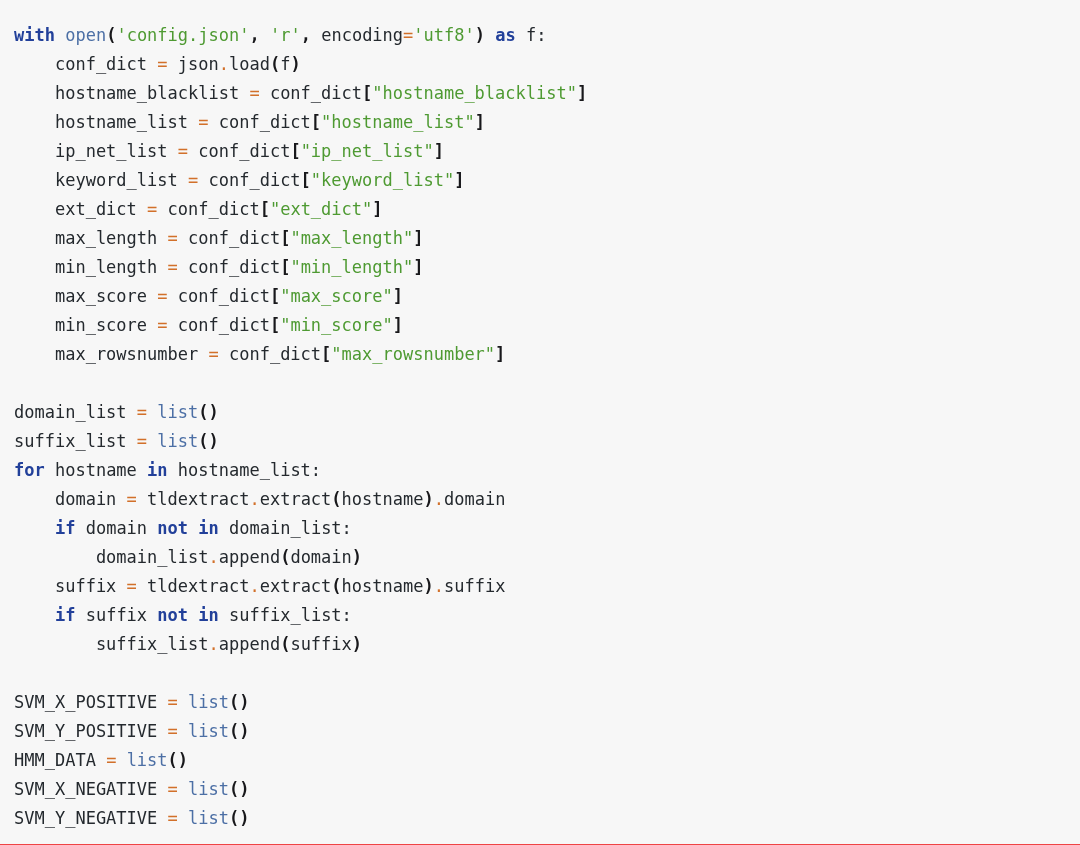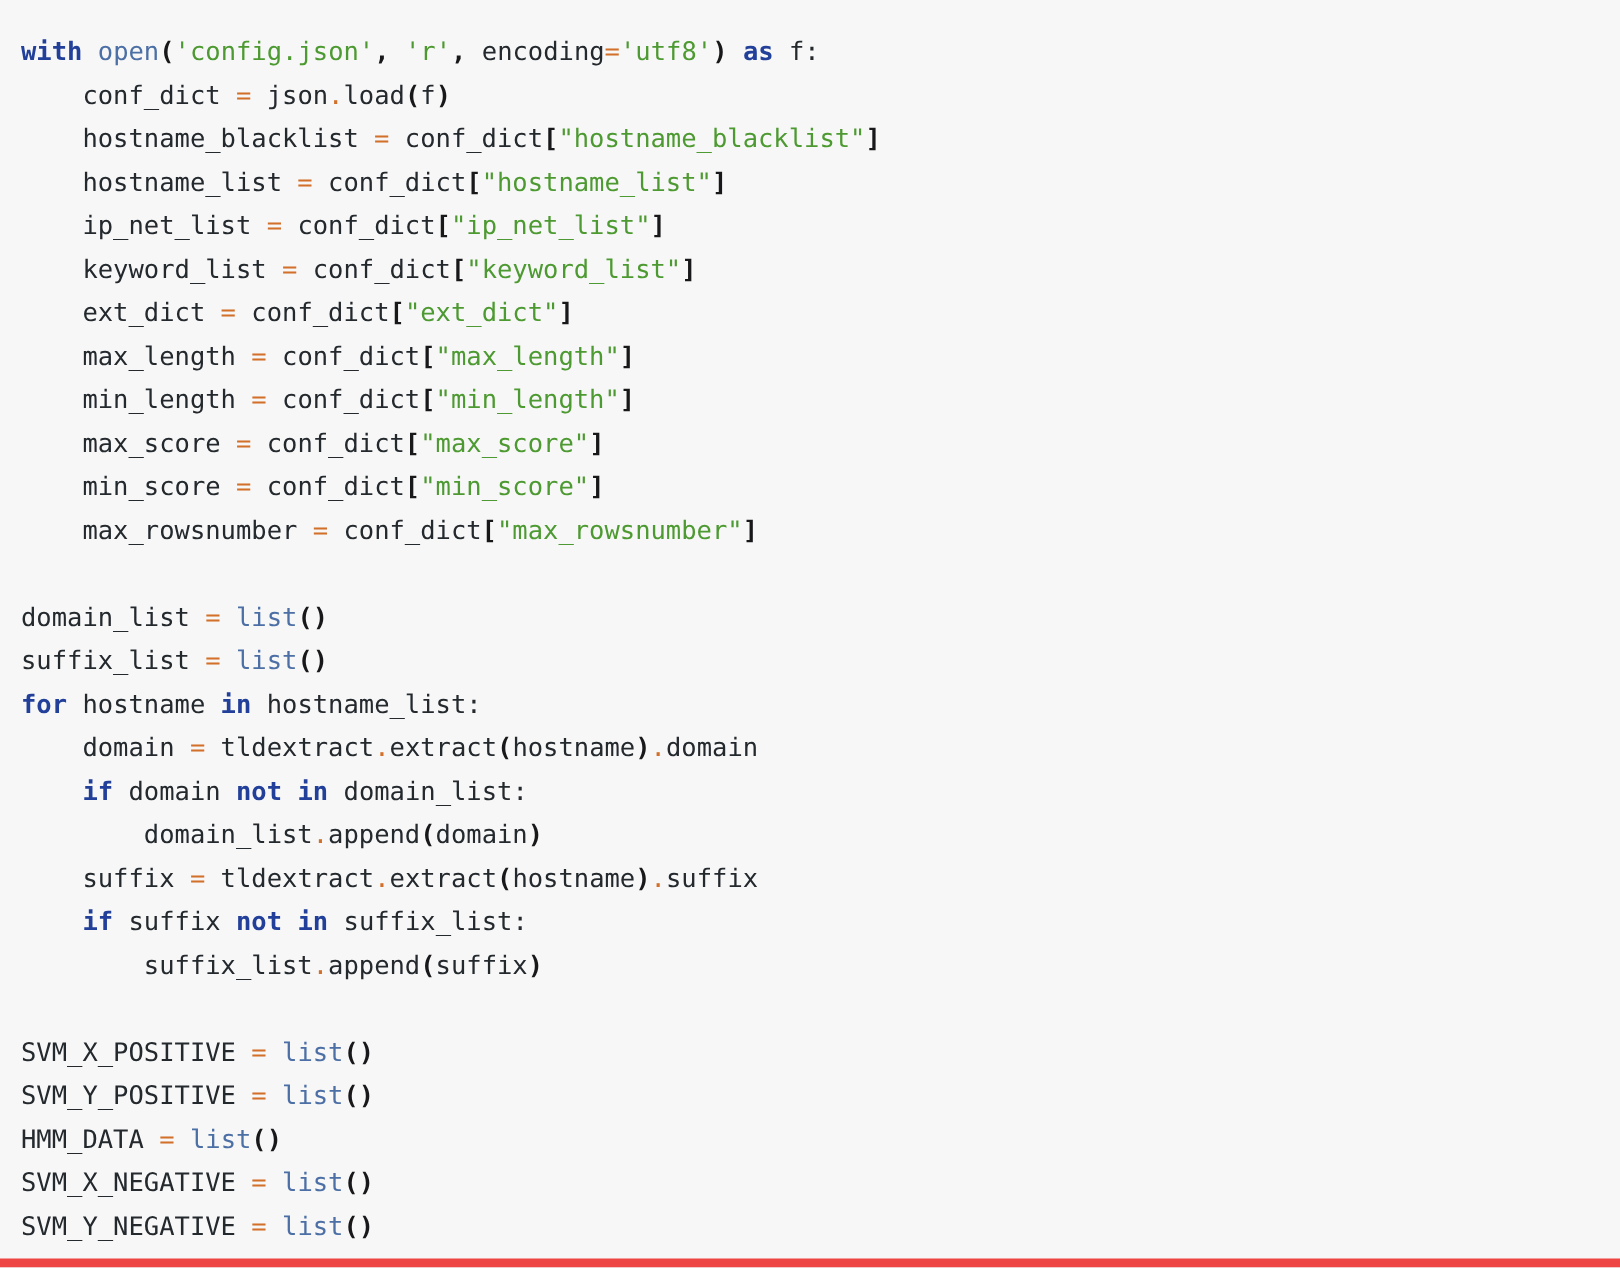--- a/index.html
+++ b/index.html
@@ -5,21 +5,21 @@
   html, body {
     margin: 0;
     padding: 0;
     background: #f6f6f6;
   }
   #screenshot {
     position: relative;
     width: 1080px;
     height: 845px;
     background: #f7f7f7;
-    border-bottom: 6px solid #ef4444;
+    border-bottom: 1px solid #ef4444;
     box-sizing: border-box;
     overflow: hidden;
   }
   #code-block {
     position: absolute;
     left: 0;
     top: 0;
     width: 1080px;
     padding: 8px 0 0 14px;
     box-sizing: border-box;

